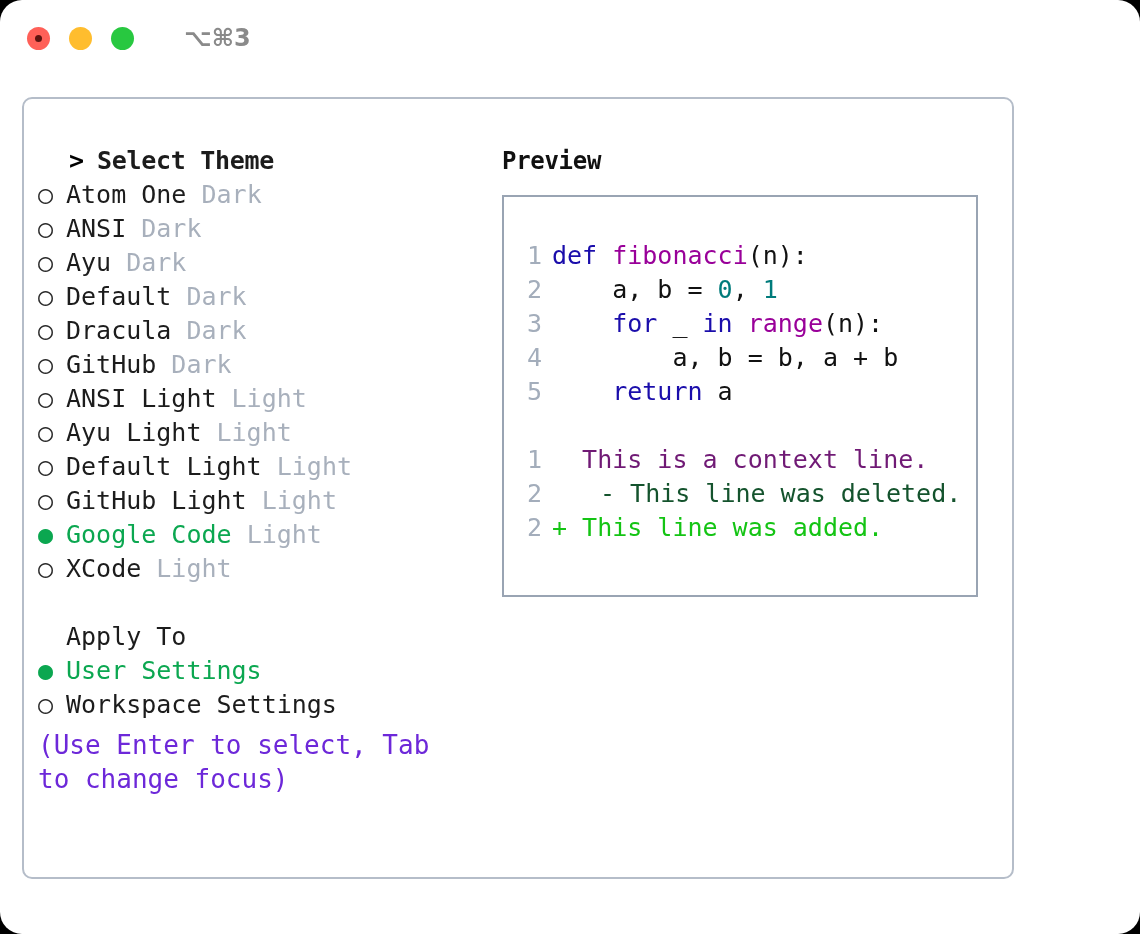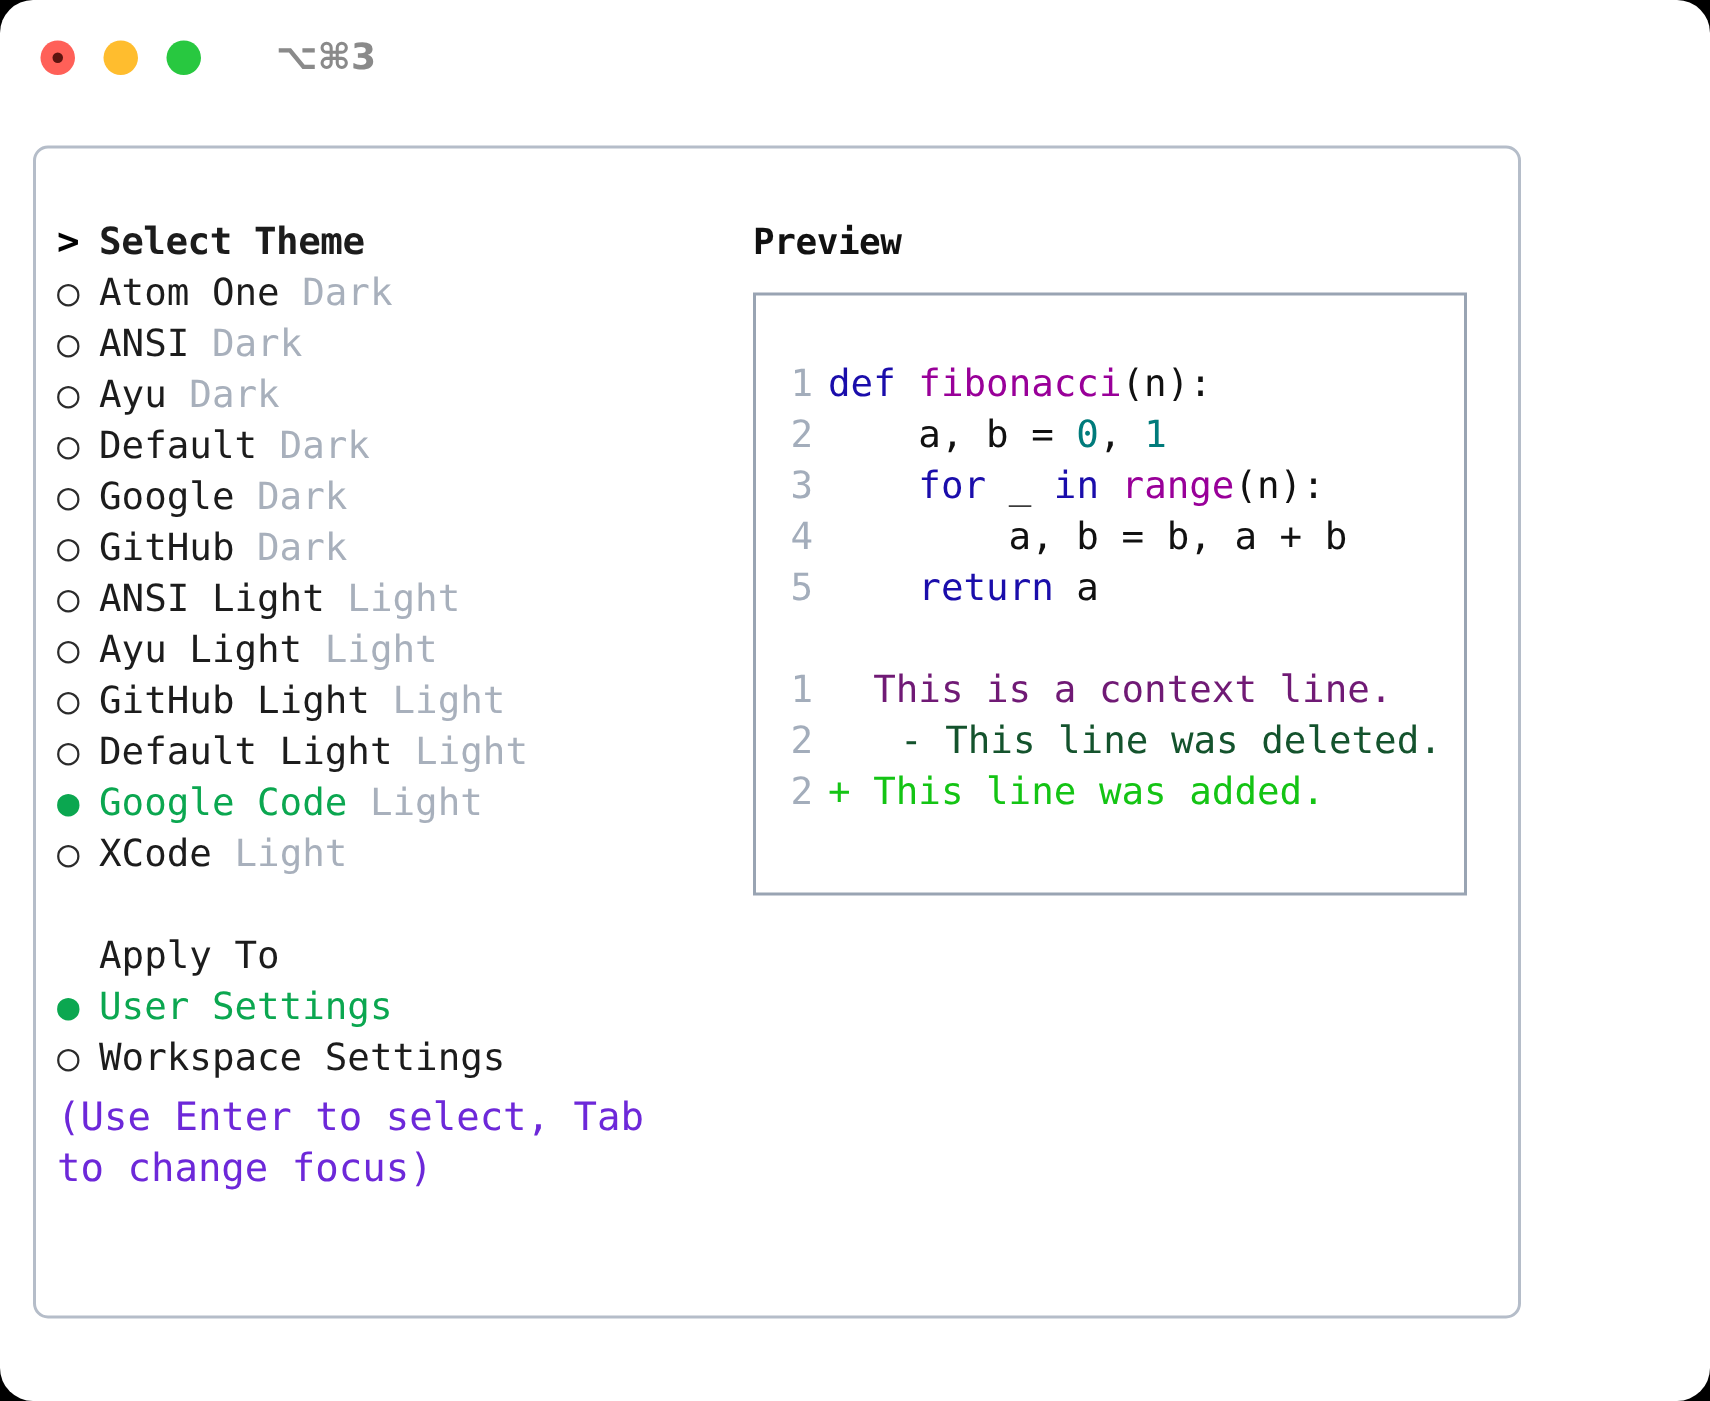--- a/index.html
+++ b/index.html
@@ -112,20 +112,21 @@
     text-align: left;
     font-size: 25px;
   }
   .marker-unsel { color: #2b2b2b; }
   .marker-sel   { color: #0ba750; }
   .marker-none  { color: transparent; }
 
   .header-row {
     font-weight: bold;
     letter-spacing: -0.3px;
+    margin-left: 31px;
   }
   .header-row .marker { font-weight: bold; color: #000; }
 
   .label-main { color: #1c1c1c; }
   .label-main.selected { color: #0ba750; }
   .label-suffix { color: #a8b0bc; }
 
   .group-title {
     color: #1c1c1c;
   }
@@ -208,26 +209,26 @@
 
         <div class="row header-row">
           <span class="marker">&gt;</span><span>Select Theme</span>
         </div>
 
         <div id="theme-list">
             <div class="row"><span class="marker marker-unsel">○</span><span class="label-main">Atom One</span><span class="label-suffix"> Dark</span></div>
             <div class="row"><span class="marker marker-unsel">○</span><span class="label-main">ANSI</span><span class="label-suffix"> Dark</span></div>
             <div class="row"><span class="marker marker-unsel">○</span><span class="label-main">Ayu</span><span class="label-suffix"> Dark</span></div>
             <div class="row"><span class="marker marker-unsel">○</span><span class="label-main">Default</span><span class="label-suffix"> Dark</span></div>
-            <div class="row"><span class="marker marker-unsel">○</span><span class="label-main">Google</span><span class="label-suffix"> Dark</span></div>
+            <div class="row"><span class="marker marker-unsel">○</span><span class="label-main">Dracula</span><span class="label-suffix"> Dark</span></div>
             <div class="row"><span class="marker marker-unsel">○</span><span class="label-main">GitHub</span><span class="label-suffix"> Dark</span></div>
             <div class="row"><span class="marker marker-unsel">○</span><span class="label-main">ANSI Light</span><span class="label-suffix"> Light</span></div>
             <div class="row"><span class="marker marker-unsel">○</span><span class="label-main">Ayu Light</span><span class="label-suffix"> Light</span></div>
+            <div class="row"><span class="marker marker-unsel">○</span><span class="label-main">Default Light</span><span class="label-suffix"> Light</span></div>
             <div class="row"><span class="marker marker-unsel">○</span><span class="label-main">GitHub Light</span><span class="label-suffix"> Light</span></div>
-            <div class="row"><span class="marker marker-unsel">○</span><span class="label-main">Default Light</span><span class="label-suffix"> Light</span></div>
             <div class="row"><span class="marker marker-sel">●</span><span class="label-main selected">Google Code</span><span class="label-suffix"> Light</span></div>
             <div class="row"><span class="marker marker-unsel">○</span><span class="label-main">XCode</span><span class="label-suffix"> Light</span></div>
           </div>
 
         <div class="spacer-row"></div>
 
         <div class="row">
           <span class="marker marker-none">○</span><span class="group-title">Apply To</span>
         </div>
 

